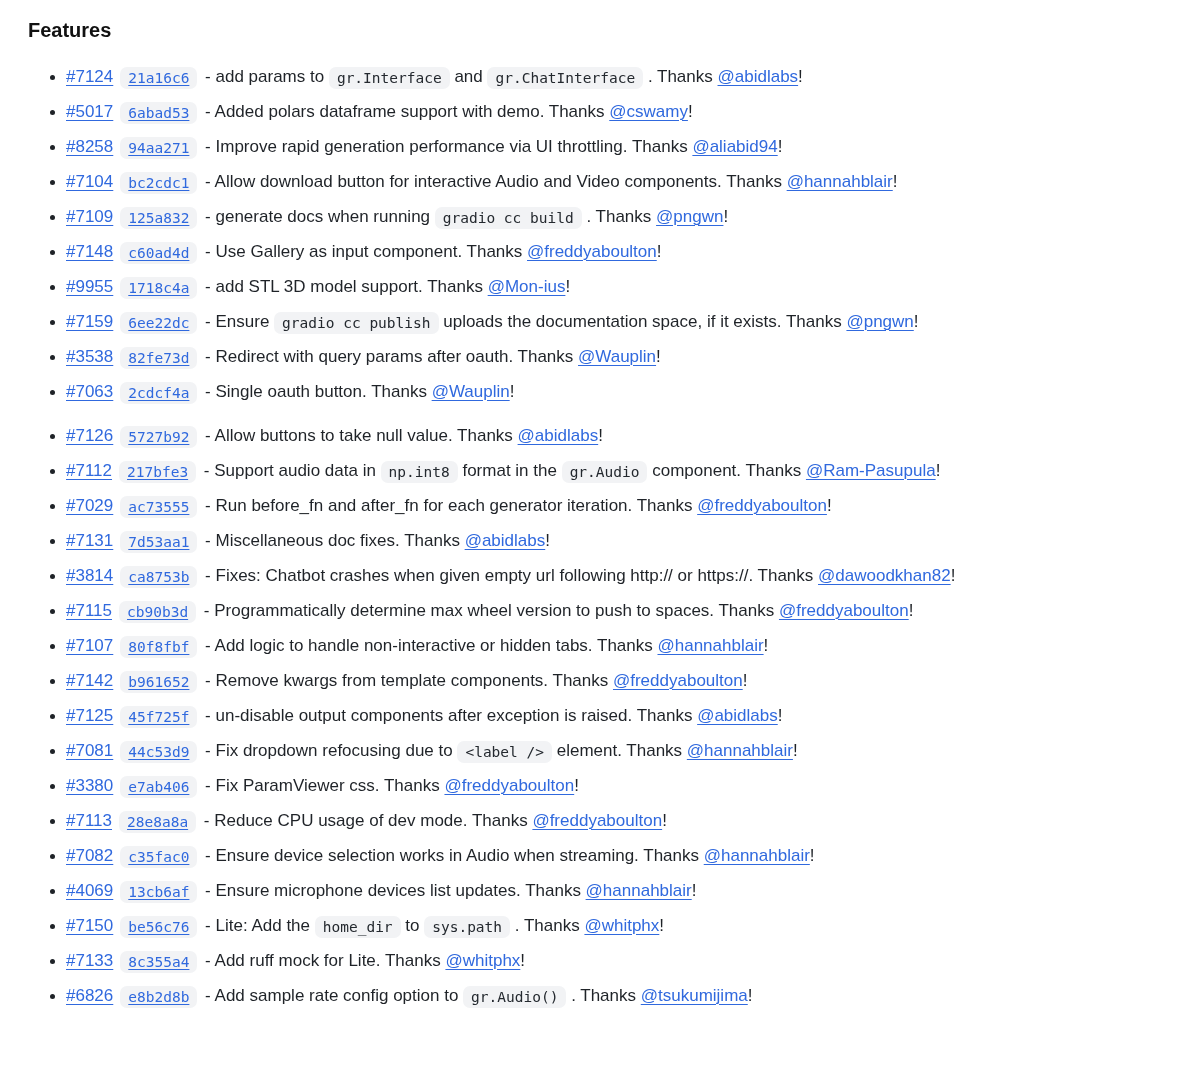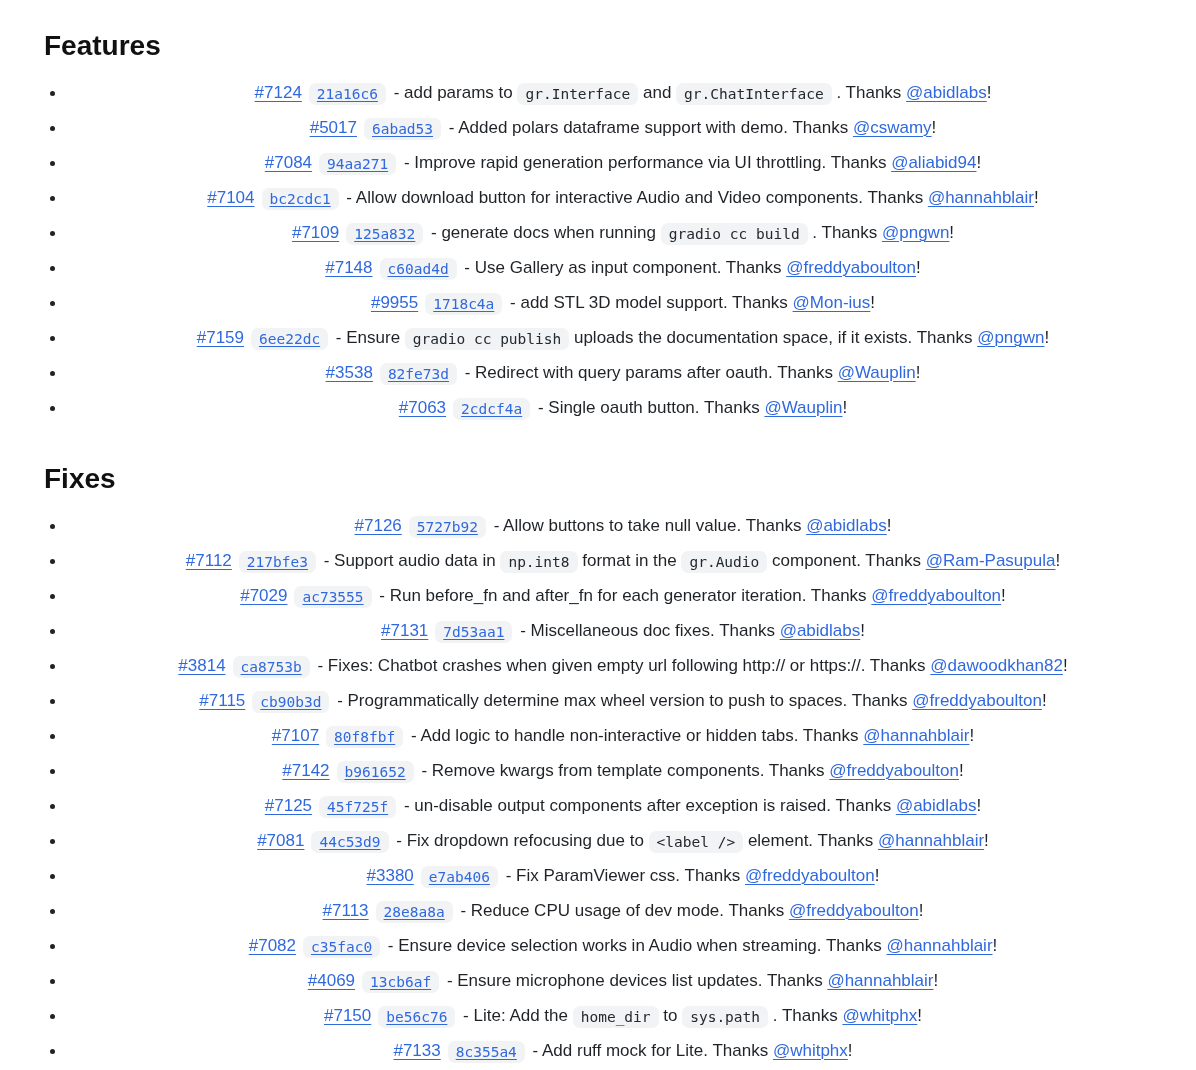--- a/index.html
+++ b/index.html
@@ -12,32 +12,31 @@
   *{box-sizing:border-box;}
   html,body{margin:0;padding:0;background:#ffffff;}
   body{
     font-family:"Liberation Sans","DejaVu Sans",sans-serif;
     color:var(--text);
     width:1196px;
   }
   .page{padding:14px 16px 24px 28px;}
   section{margin:0;}
   h2.section-title{
-    font-size:28px;
+    font-size:20px;
     line-height:32px;
     font-weight:700;
     color:var(--heading);
-    margin:16px;
+    margin:0;
   }
   section + section h2.section-title{margin-top:42px;}
   ul.changelog-list{
     list-style:disc;
     margin:18px 0 0 0;
     padding:0 0 0 38px;
-    text-align:center;
   }
   ul.changelog-list li{
     margin:0 0 9px 0;
     font-size:17px;
     line-height:25px;
     color:var(--text);
   }
   ul.changelog-list li::marker{color:var(--text);font-size:15px;}
   a{color:var(--link);text-decoration:underline;text-underline-offset:3px;text-decoration-thickness:1px;}
   a.pr-link{
@@ -67,40 +66,39 @@
 
 <div class="page">
   <div id="sections">
   <section>
     <h2 class="section-title">Features</h2>
     <ul class="changelog-list">
   <li><a class="pr-link" href="#">#7124</a><a class="commit-badge" href="#">21a16c6</a><span class="item-body"> - add params to <code class="inline-code">gr.Interface</code> and <code class="inline-code">gr.ChatInterface</code> . Thanks <a class="user-link" href="#">@abidlabs</a>!</span></li>
 
   <li><a class="pr-link" href="#">#5017</a><a class="commit-badge" href="#">6abad53</a><span class="item-body"> - Added polars dataframe support with demo. Thanks <a class="user-link" href="#">@cswamy</a>!</span></li>
 
-  <li><a class="pr-link" href="#">#7084</a><a class="commit-badge" href="#">94aa271</a><span class="item-body"> - Improve rapid generation performance via UI throttling. Thanks <a class="user-link" href="#">@aliabid94</a>!</span></li>
+  <li><a class="pr-link" href="#">#8258</a><a class="commit-badge" href="#">94aa271</a><span class="item-body"> - Improve rapid generation performance via UI throttling. Thanks <a class="user-link" href="#">@aliabid94</a>!</span></li>
 
   <li><a class="pr-link" href="#">#7104</a><a class="commit-badge" href="#">bc2cdc1</a><span class="item-body"> - Allow download button for interactive Audio and Video components. Thanks <a class="user-link" href="#">@hannahblair</a>!</span></li>
 
   <li><a class="pr-link" href="#">#7109</a><a class="commit-badge" href="#">125a832</a><span class="item-body"> - generate docs when running <code class="inline-code">gradio cc build</code> . Thanks <a class="user-link" href="#">@pngwn</a>!</span></li>
 
   <li><a class="pr-link" href="#">#7148</a><a class="commit-badge" href="#">c60ad4d</a><span class="item-body"> - Use Gallery as input component. Thanks <a class="user-link" href="#">@freddyaboulton</a>!</span></li>
 
   <li><a class="pr-link" href="#">#9955</a><a class="commit-badge" href="#">1718c4a</a><span class="item-body"> - add STL 3D model support. Thanks <a class="user-link" href="#">@Mon-ius</a>!</span></li>
 
   <li><a class="pr-link" href="#">#7159</a><a class="commit-badge" href="#">6ee22dc</a><span class="item-body"> - Ensure <code class="inline-code">gradio cc publish</code> uploads the documentation space, if it exists. Thanks <a class="user-link" href="#">@pngwn</a>!</span></li>
 
   <li><a class="pr-link" href="#">#3538</a><a class="commit-badge" href="#">82fe73d</a><span class="item-body"> - Redirect with query params after oauth. Thanks <a class="user-link" href="#">@Wauplin</a>!</span></li>
 
   <li><a class="pr-link" href="#">#7063</a><a class="commit-badge" href="#">2cdcf4a</a><span class="item-body"> - Single oauth button. Thanks <a class="user-link" href="#">@Wauplin</a>!</span></li>
 </ul>
   </section>
 
   <section>
-    <h2 class="section-title">Fixes</h2>
     <ul class="changelog-list">
   <li><a class="pr-link" href="#">#7126</a><a class="commit-badge" href="#">5727b92</a><span class="item-body"> - Allow buttons to take null value. Thanks <a class="user-link" href="#">@abidlabs</a>!</span></li>
 
   <li><a class="pr-link" href="#">#7112</a><a class="commit-badge" href="#">217bfe3</a><span class="item-body"> - Support audio data in <code class="inline-code">np.int8</code> format in the <code class="inline-code">gr.Audio</code> component. Thanks <a class="user-link" href="#">@Ram-Pasupula</a>!</span></li>
 
   <li><a class="pr-link" href="#">#7029</a><a class="commit-badge" href="#">ac73555</a><span class="item-body"> - Run before_fn and after_fn for each generator iteration. Thanks <a class="user-link" href="#">@freddyaboulton</a>!</span></li>
 
   <li><a class="pr-link" href="#">#7131</a><a class="commit-badge" href="#">7d53aa1</a><span class="item-body"> - Miscellaneous doc fixes. Thanks <a class="user-link" href="#">@abidlabs</a>!</span></li>
 
   <li><a class="pr-link" href="#">#3814</a><a class="commit-badge" href="#">ca8753b</a><span class="item-body"> - Fixes: Chatbot crashes when given empty url following http:// or https://. Thanks <a class="user-link" href="#">@dawoodkhan82</a>!</span></li>

